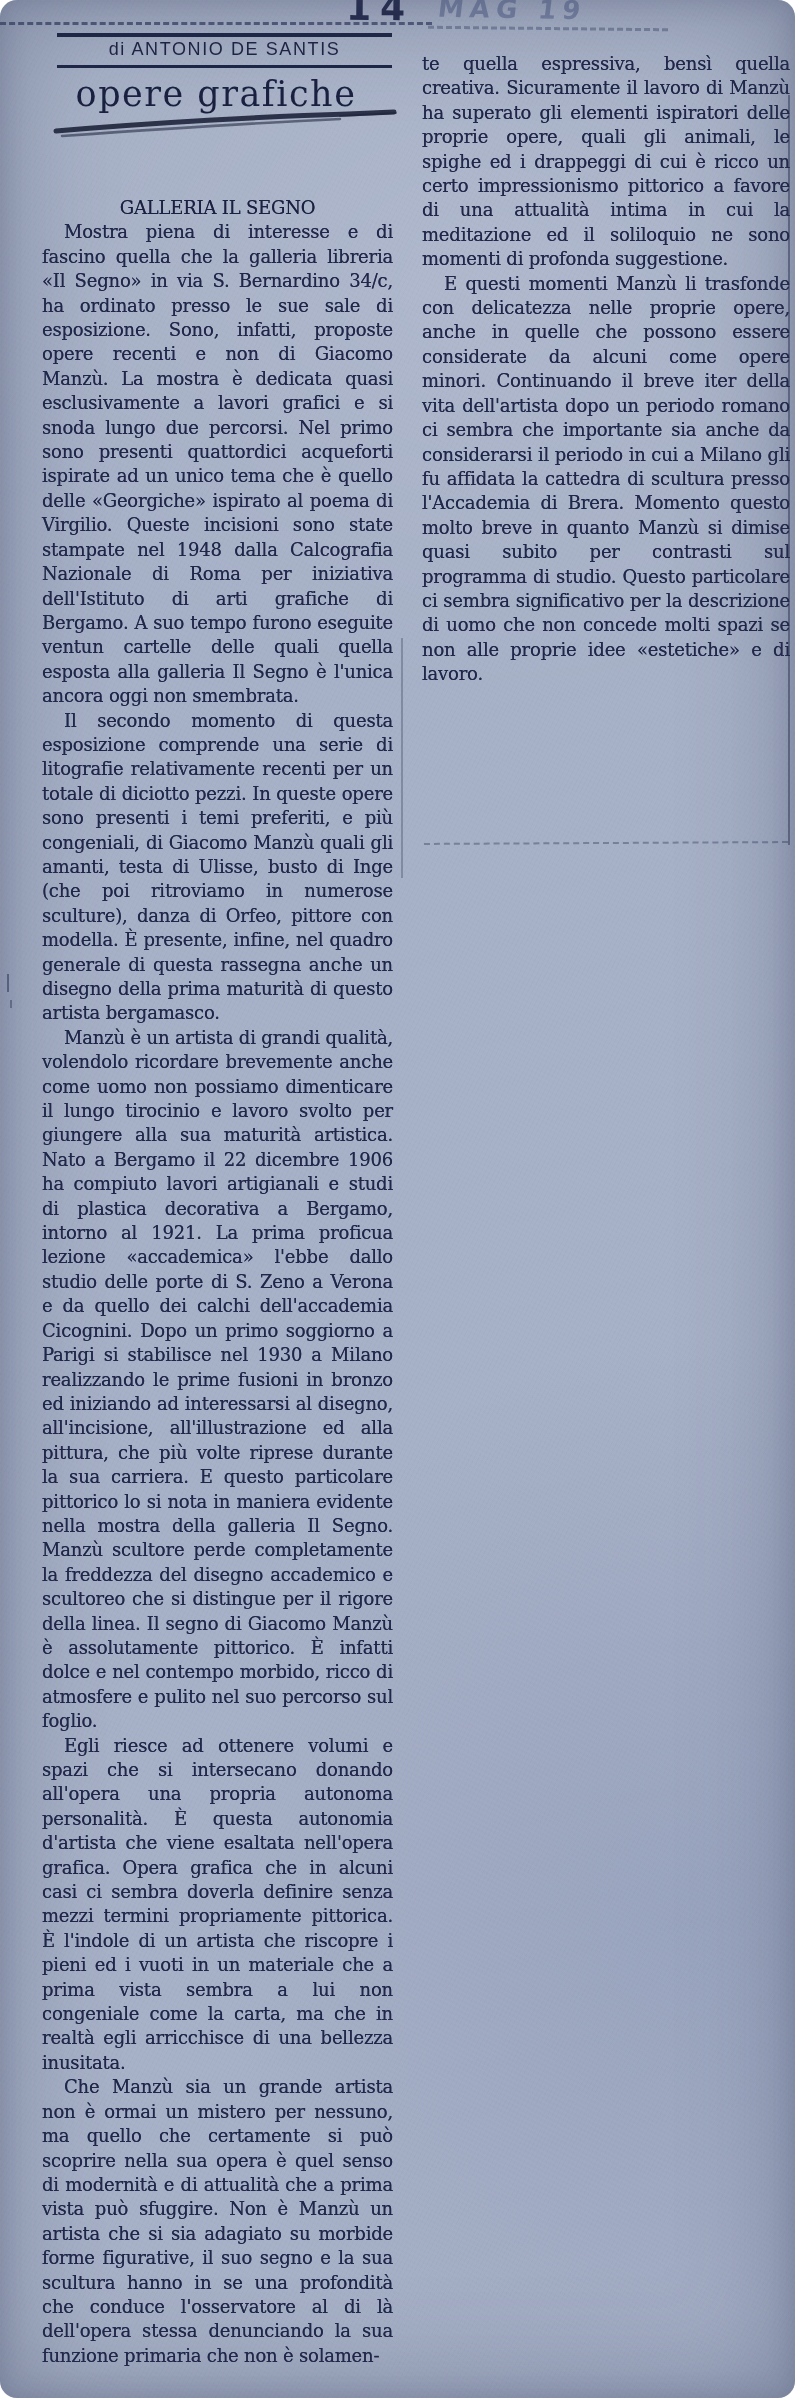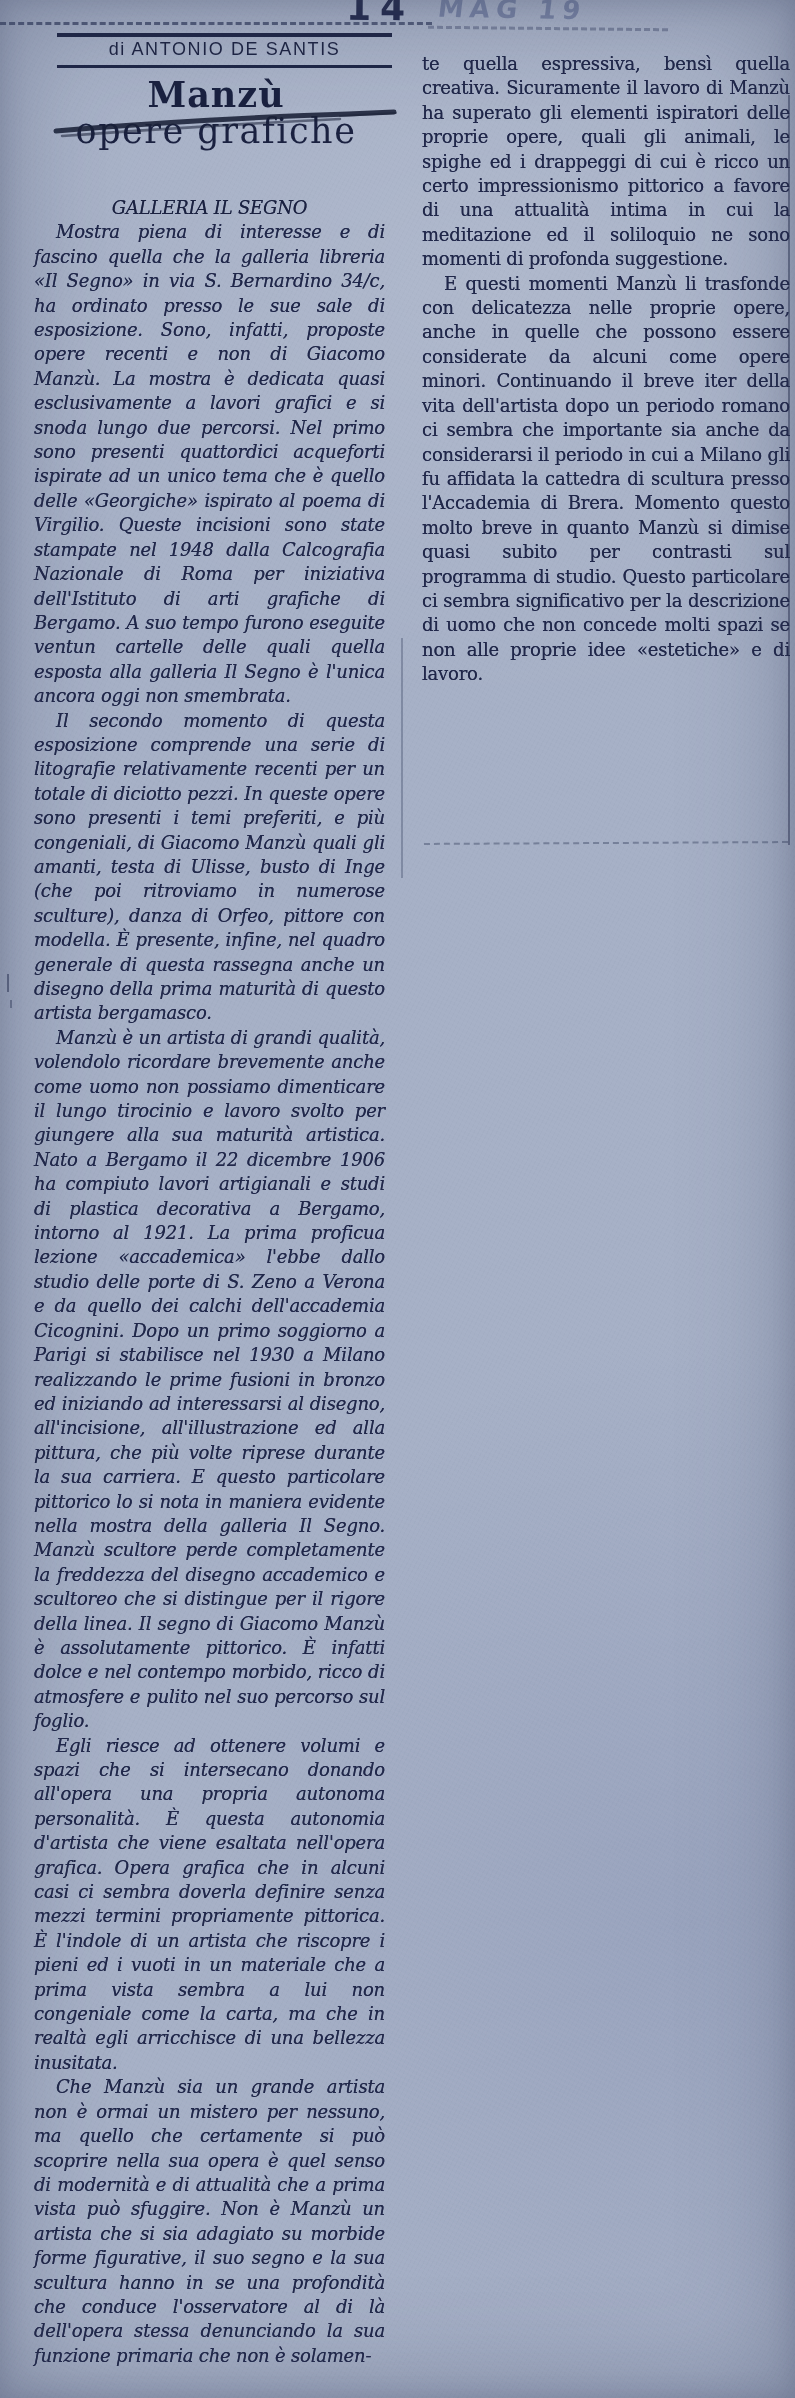--- a/index.html
+++ b/index.html
@@ -4,20 +4,21 @@
 <style>
   html,body{margin:0;padding:0;}
   body{width:795px;font-family:"DejaVu Serif",serif;}
   .page{
     position:relative;width:795px;height:2398px;overflow:hidden;
     background:
       radial-gradient(ellipse 900px 700px at 62% 12%, rgba(255,255,255,0.10), rgba(255,255,255,0) 60%),
       radial-gradient(ellipse 700px 900px at 85% 80%, rgba(90,105,150,0.18), rgba(90,105,150,0) 65%),
       #a6b0c6;
     color:#1d2443;
+    border-radius:17px;
   }
   .texture{
     position:absolute;inset:0;pointer-events:none;opacity:.5;
     background:
       repeating-linear-gradient(27deg, rgba(255,255,255,0.035) 0 2px, rgba(0,0,0,0) 2px 5px),
       repeating-linear-gradient(117deg, rgba(40,50,80,0.03) 0 1px, rgba(0,0,0,0) 1px 4px);
   }
   .vignette{
     position:absolute;inset:0;pointer-events:none;
     box-shadow:inset 0 0 110px rgba(50,58,88,0.38), inset 0 0 26px rgba(60,70,100,0.22);
@@ -48,21 +49,21 @@
   
   .title-block{position:absolute;left:40px;top:76px;width:352px;text-align:center;line-height:1.06;}
   .title-l1{font-size:35px;font-weight:bold;letter-spacing:1px;color:#1a2140;}
   .title-l2{font-size:35px;font-weight:normal;letter-spacing:1.5px;color:#1a2140;position:relative;}
   .strike-svg{position:absolute;left:40px;top:102px;width:362px;height:46px;pointer-events:none;}
   
   .col{position:absolute;text-align:justify;color:#20274a;}
   .col p{margin:0;font-size:18px;line-height:24.4px;letter-spacing:-0.2px;
          text-shadow:0 0 .5px rgba(30,38,70,.8);font-weight:500;}
   .col p.ind{text-indent:22px;}
-  .col-left{left:34px;top:196px;width:351px;font-style:italic;}
+  .col-left{left:42px;top:196px;width:351px;}
   .col-right{left:422px;top:52px;width:368px;}
   .sec-head{
     font-size:20px;font-weight:bold;text-align:center;letter-spacing:.8px;
     margin:0 0 3px 0;color:#1a2140;text-shadow:0 0 .5px rgba(26,33,64,.8);
   }
   
   .edge-line-right{position:absolute;left:788px;top:95px;width:2px;height:750px;background:rgba(28,38,70,0.45);}
   .tear-bottom{position:absolute;left:424px;top:842px;width:364px;border-top:2px dashed rgba(30,40,72,0.35);transform:rotate(-.3deg);}
   .gutter-mark{position:absolute;left:401px;top:638px;width:2px;height:240px;background:rgba(30,40,72,0.28);}
   .tick1{position:absolute;left:7px;top:974px;width:2px;height:18px;background:rgba(30,40,72,0.5);}
@@ -78,21 +79,20 @@
   <div class="perf2"></div>
 
   <div class="stamp-day">14</div>
   <div class="stamp-rest">MAG 19</div>
 
   <div class="byline-box">
     <span>di ANTONIO DE SANTIS</span>
   </div>
 
   <div class="title-block">
-    <div class="title-l1">Manzù</div>
     <div class="title-l2">opere grafiche</div>
   </div>
 
   <svg class="strike-svg" viewBox="0 0 362 46">
     <path d="M 16,29 C 110,21 230,14 308,12 L 354,10" fill="none" stroke="#1a2138" stroke-width="5" stroke-linecap="round" opacity="0.88"></path>
     <path d="M 22,34 C 122,27 232,20 300,17" fill="none" stroke="#1a2138" stroke-width="2.5" stroke-linecap="round" opacity="0.55"></path>
     <path d="M 300,14 L 356,11" fill="none" stroke="#1a2138" stroke-width="2" stroke-linecap="round" opacity="0.45"></path>
   </svg>
 
   <div class="col col-left">

